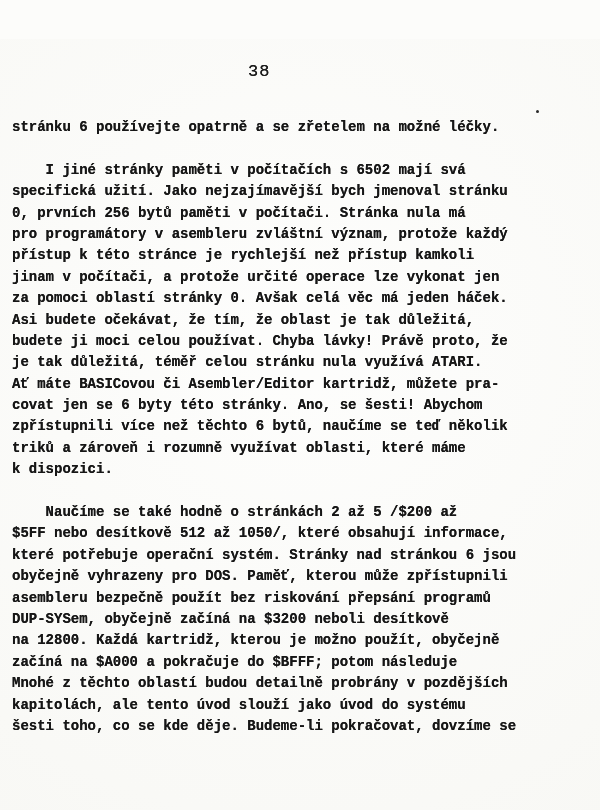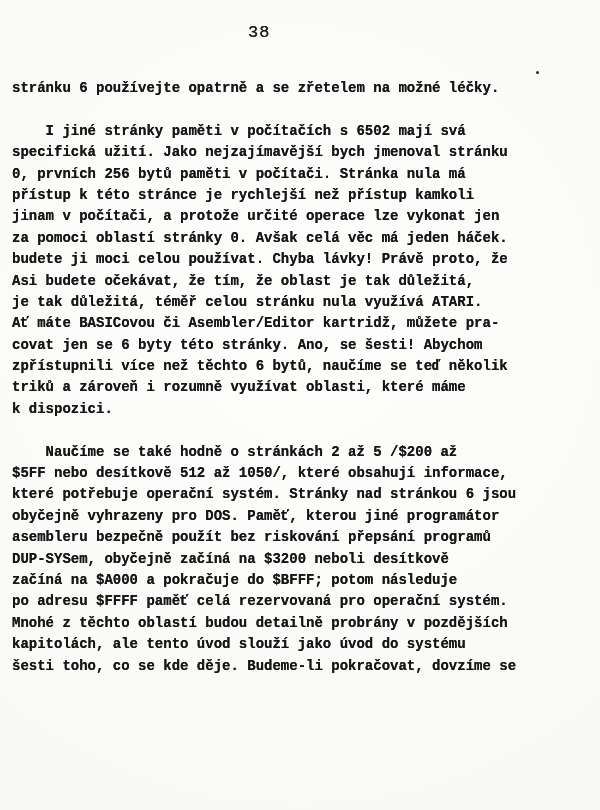--- a/index.html
+++ b/index.html
@@ -14,20 +14,21 @@
     position: relative;
     font-family: "Liberation Mono", "DejaVu Sans Mono", monospace;
     color: #161616;
   }
   .scan-page {
     position: absolute;
     inset: 0;
     background:
       radial-gradient(circle at 50% 40%, rgba(255,255,255,0.6), rgba(240,240,236,0.25)),
       #fbfbf8;
+    margin-top: 39px;
   }
   .page-number {
     position: absolute;
     top: 23px;
     left: 248px;
     font-size: 17px;
     font-weight: 400;
     letter-spacing: 1px;
     color: #1c1c1c;
     text-shadow: 0 0 0.4px currentColor;
@@ -67,38 +68,39 @@
   <div class="page-number">38</div>
 
   <div class="speck"></div>
 
   <div class="body-text">
       <div class="line">stránku 6 používejte opatrně a se zřetelem na možné léčky.</div>
       <div class="line"></div>
       <div class="line">    I jiné stránky paměti v počítačích s 6502 mají svá</div>
       <div class="line">specifická užití. Jako nejzajímavější bych jmenoval stránku</div>
       <div class="line">0, prvních 256 bytů paměti v počítači. Stránka nula má</div>
+      <div class="line">pro programátory v asembleru zvláštní význam, protože každý</div>
       <div class="line">přístup k této stránce je rychlejší než přístup kamkoli</div>
       <div class="line">jinam v počítači, a protože určité operace lze vykonat jen</div>
       <div class="line">za pomoci oblastí stránky 0. Avšak celá věc má jeden háček.</div>
+      <div class="line">Asi budete očekávat, že tím, že oblast je tak důležitá,</div>
       <div class="line">budete ji moci celou používat. Chyba lávky! Právě proto, že</div>
-      <div class="line">Asi budete očekávat, že tím, že oblast je tak důležitá,</div>
       <div class="line">je tak důležitá, téměř celou stránku nula využívá ATARI.</div>
       <div class="line">Ať máte BASICovou či Asembler/Editor kartridž, můžete pra-</div>
       <div class="line">covat jen se 6 byty této stránky. Ano, se šesti! Abychom</div>
       <div class="line">zpřístupnili více než těchto 6 bytů, naučíme se teď několik</div>
       <div class="line">triků a zároveň i rozumně využívat oblasti, které máme</div>
       <div class="line">k dispozici.</div>
       <div class="line"></div>
       <div class="line">    Naučíme se také hodně o stránkách 2 až 5 /$200 až</div>
       <div class="line">$5FF nebo desítkově 512 až 1050/, které obsahují informace,</div>
       <div class="line">které potřebuje operační systém. Stránky nad stránkou 6 jsou</div>
-      <div class="line">obyčejně vyhrazeny pro DOS. Paměť, kterou jiné programátor</div>
+      <div class="line">obyčejně vyhrazeny pro DOS. Paměť, kterou může zpřístupnili</div>
       <div class="line">asembleru bezpečně použít bez riskování přepsání programů</div>
       <div class="line">DUP-SYSem, obyčejně začíná na $3200 neboli desítkově</div>
+      <div class="line">na 12800. Každá kartridž, kterou je možno použít, obyčejně</div>
       <div class="line">začíná na $A000 a pokračuje do $BFFF; potom následuje</div>
-      <div class="line">po adresu $FFFF paměť celá rezervovaná pro operační systém.</div>
       <div class="line">Mnohé z těchto oblastí budou detailně probrány v pozdějších</div>
       <div class="line">kapitolách, ale tento úvod slouží jako úvod do systému</div>
       <div class="line">šesti toho, co se kde děje. Budeme-li pokračovat, dovzíme se</div>
     </div>
 
 </div>
 
 </body></html>

